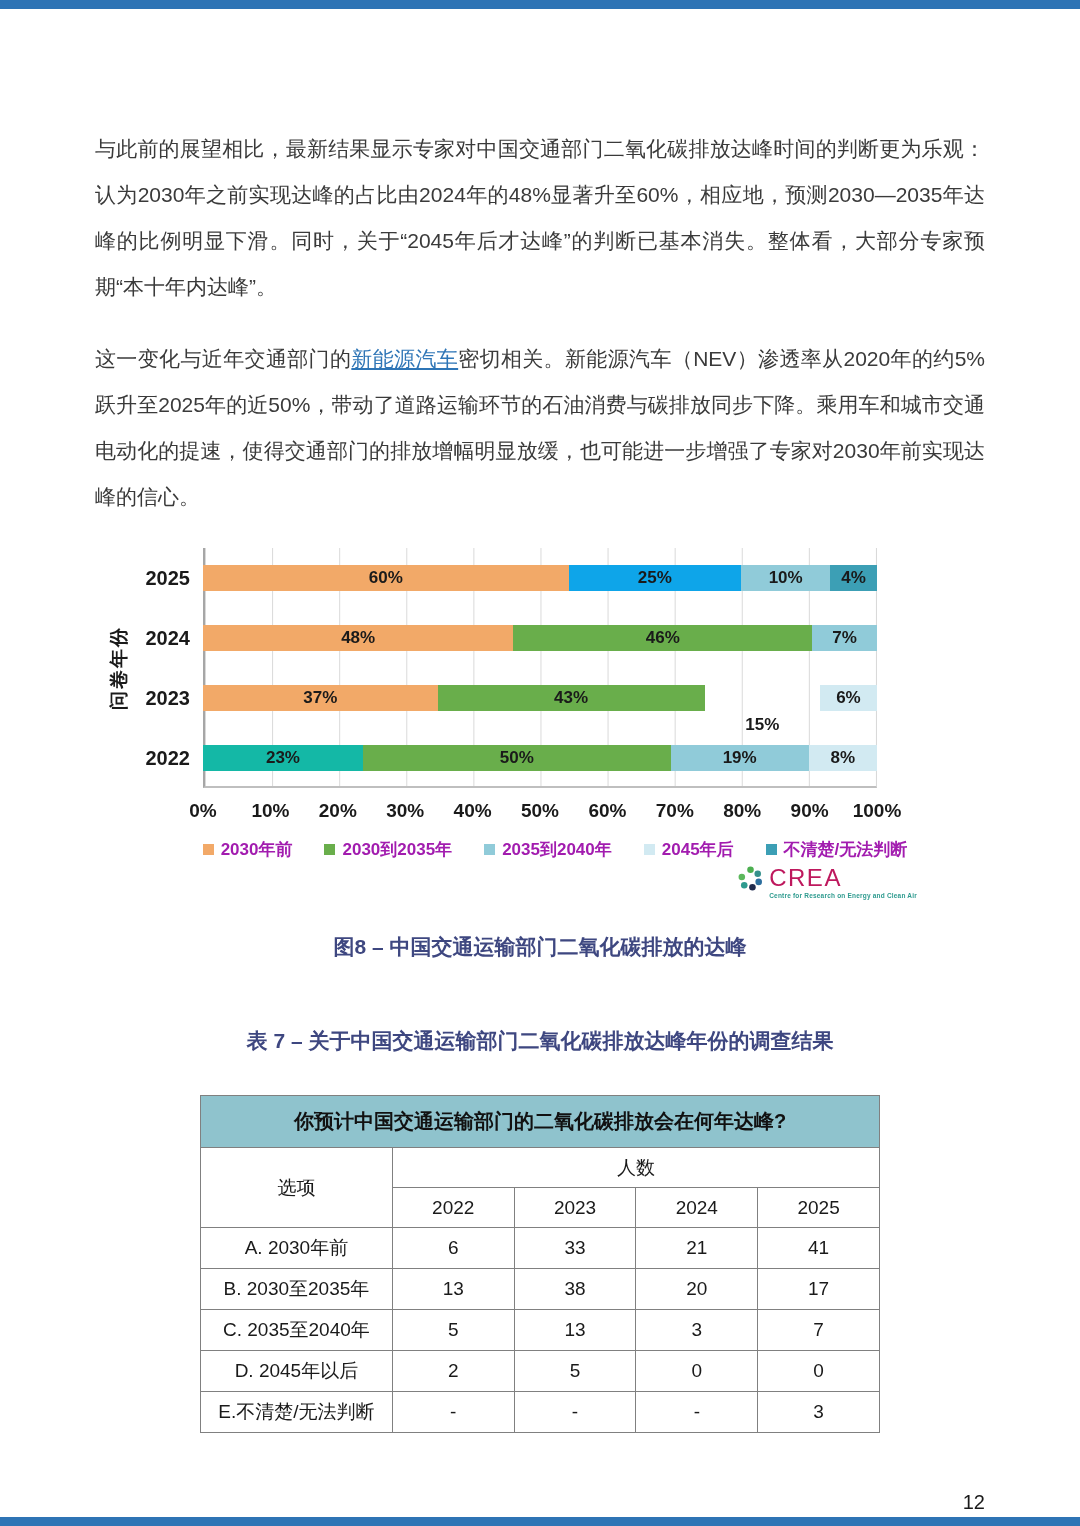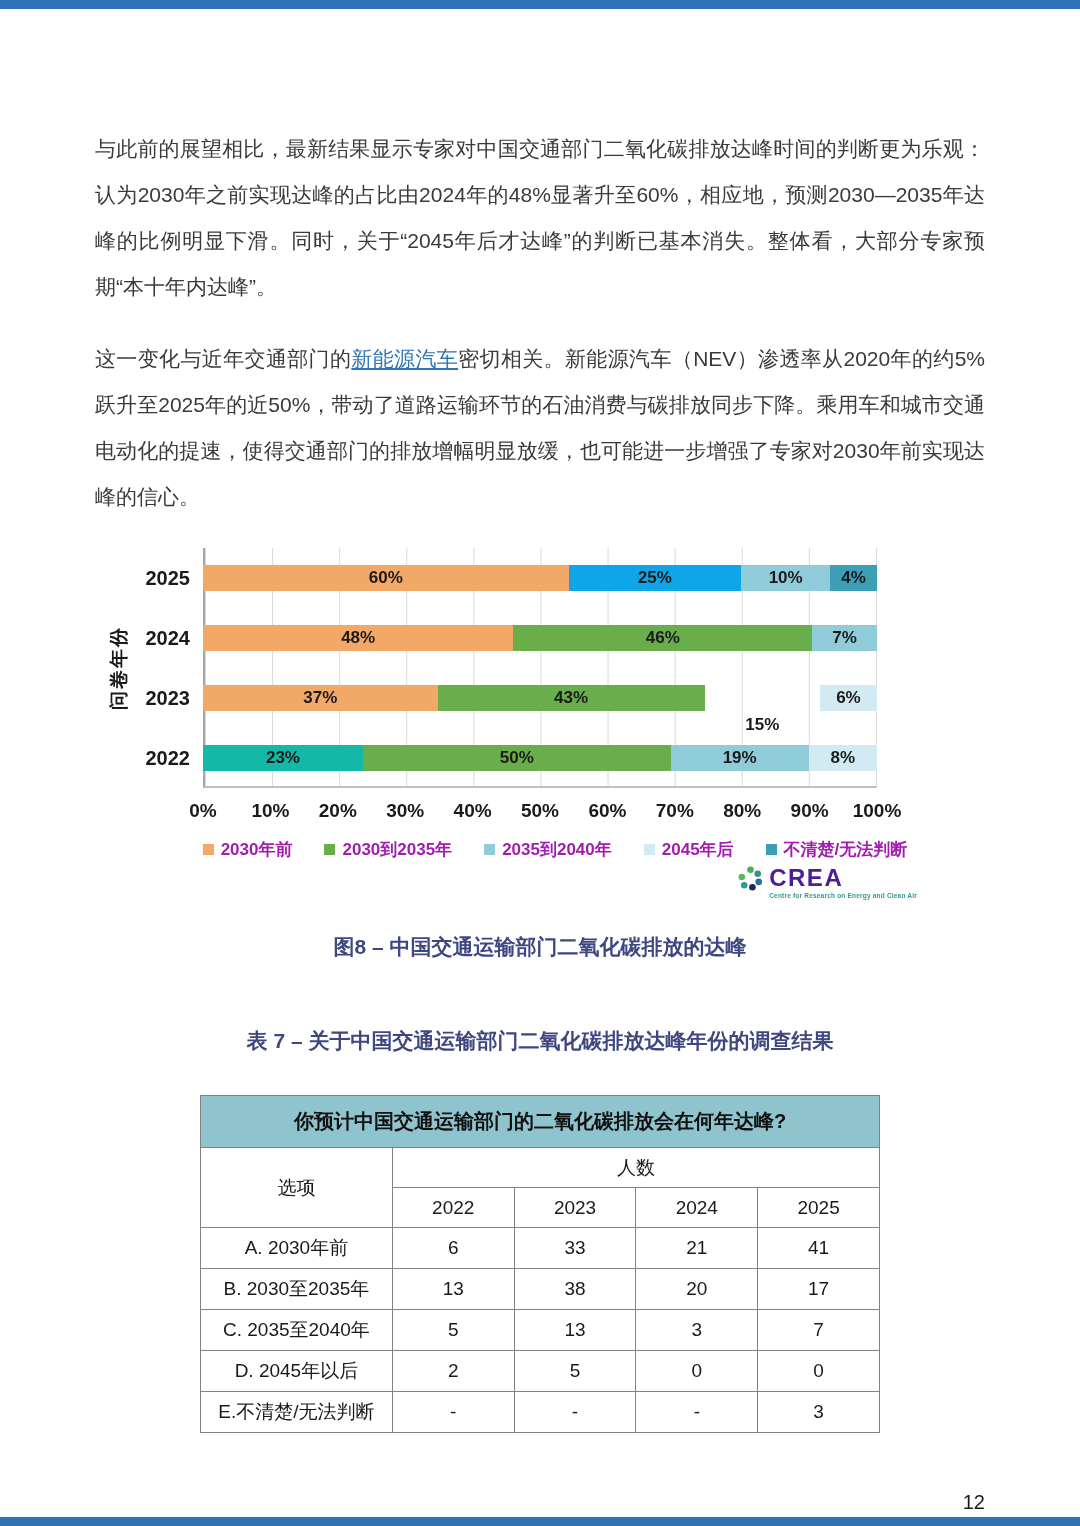--- a/index.html
+++ b/index.html
@@ -35,21 +35,21 @@
   .xtick { position:absolute; top:12px; transform:translateX(-50%); font-size:19px; font-weight:700; color:#1a1a1a; }
 
   .legend { display:flex; justify-content:center; align-items:center; gap:32px; margin-top:14px; margin-left:30px; }
   .legend-item { display:flex; align-items:center; gap:7px; font-size:17px; font-weight:700; color:#a21caf; }
   .swatch { width:11px; height:11px; flex:none; }
 
   
   .logo-row { display:flex; justify-content:flex-end; padding-right:68px; margin-top:4px; }
   .logo { display:flex; align-items:flex-start; gap:5px; }
   .logo-texts { display:flex; flex-direction:column; }
-  .logo-name { font-size:24px; font-weight:700; color:#4c1d95; letter-spacing:1.5px; line-height:1.05; }
+  .logo-name { font-size:24px; font-weight:400; color:#be185d; letter-spacing:1.5px; line-height:1.05; }
   .logo-tagline { font-size:6.5px; color:#2E9B8F; font-weight:700; margin-top:2px; letter-spacing:0.2px; }
 
   .caption { text-align:center; font-size:21px; font-weight:700; color:#3E4780; }
   .fig-caption { margin-top:34px; }
   .tbl-caption { margin-top:66px; }
 
   
   table.survey { margin:40px auto 0 auto; width:680px; border-collapse:collapse; text-align:center; color:#1a1a1a; font-size:19px; }
   table.survey td, table.survey th { border:1px solid #808080; font-weight:400; }
   .q-cell { background:#8FC3CD; font-weight:700 !important; font-size:20px; height:52px; color:#111; }

